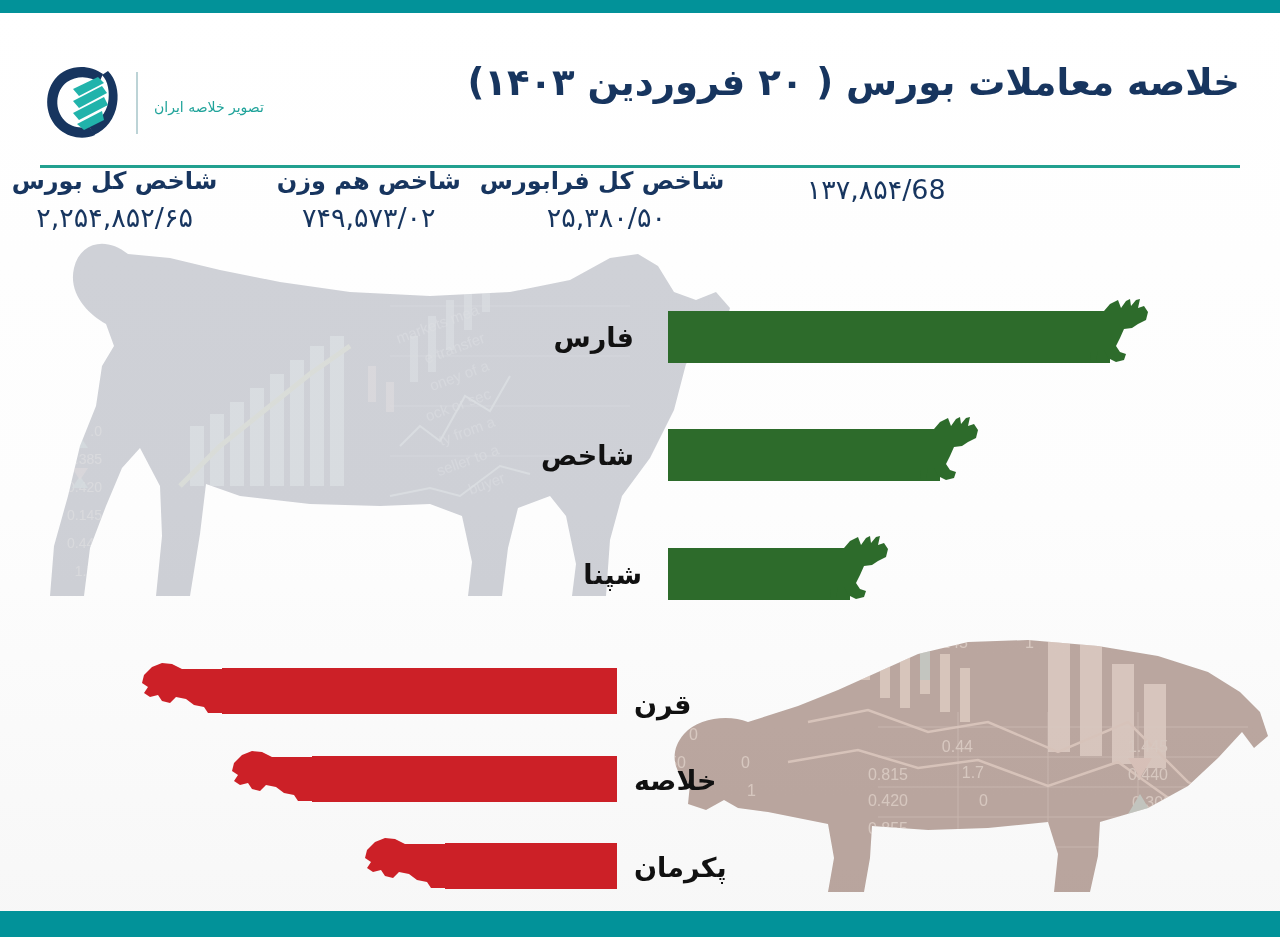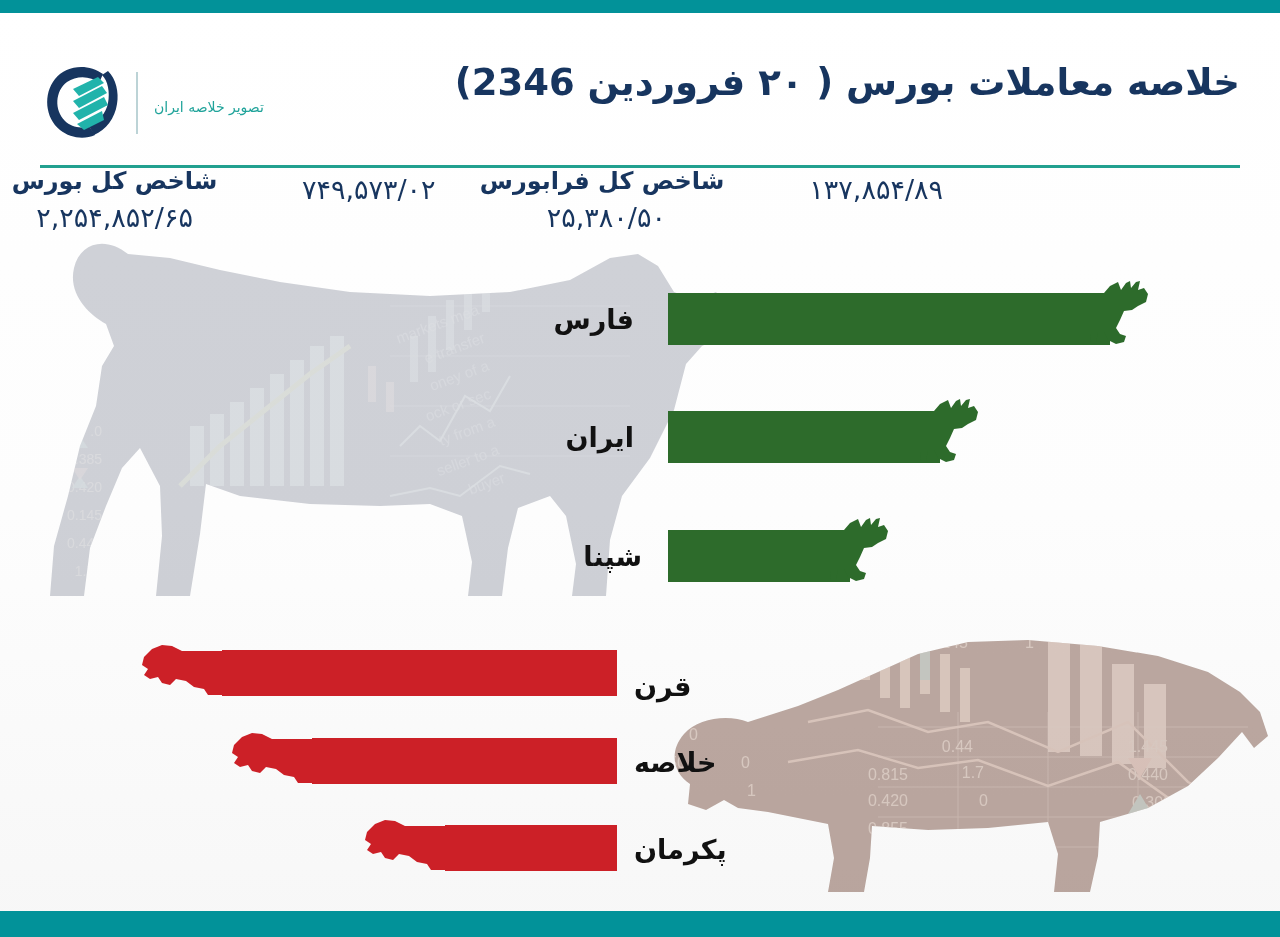--- a/index.html
+++ b/index.html
@@ -94,21 +94,21 @@
   .wm{position:absolute;pointer-events:none;}
   .wm-bull{
     left:10px;top:196px;width:730px;height:420px;opacity:0.22;
   }
   .wm-bear{
     left:628px;top:572px;width:660px;height:345px;opacity:0.40;
   }
 
   
   .chart{
-    position:absolute;left:0;top:252px;width:1028px;height:630px;
+    position:absolute;left:0;top:270px;width:1028px;height:630px;
   }
   .row{
     position:absolute;height:74px;
   }
 
   .bar-green{
     position:absolute;background:#2d6b2b;height:52px;top:11px;
   }
   .bar-red{
     position:absolute;background:#cc2027;height:46px;top:13px;
@@ -304,21 +304,21 @@
             <path d="M500 262 l12 20 l12 -20 z" fill="#ffb8a0"></path>
             <path d="M500 296 l12 20 l12 -20 z" fill="#ffb8a0"></path>
           </g>
         </g>
       </g>
     </svg>
   </div>
 
   <div class="header">
 
-    <div class="title">خلاصه معاملات بورس  ( ۲۰ فروردین 2346)</div>
+    <div class="title">خلاصه معاملات بورس  ( ۲۰ فروردین ۱۴۰۳)</div>
 
     <div class="logo">
       <div class="logo-mark">
         <svg viewBox="0 0 78 82" width="78" height="82" xmlns="http://www.w3.org/2000/svg">
           <path d="M61 12 C46 1 24 3 13 17 C1 32 3 56 18 68 C28 76 42 78 53 73
                    L47 64 C39 67 29 65 23 59 C12 48 13 29 25 20 C35 13 49 14 57 21 Z" fill="#17355f"></path>
           <path d="M66 9 C74 17 77 30 75 42 C73 56 64 68 52 73 L47 64
                    C57 60 64 51 66 41 C68 30 66 19 60 13 Z" fill="#17355f"></path>
           <g fill="#21b3ab">
             <path d="M31 27 L56 15 L62 21 L37 34 Z"></path>
@@ -338,30 +338,31 @@
   </div>
 
   <div class="indices">
 
     <div class="idx idx0">
       <div class="idx-label">شاخص کل بورس</div>
       <div class="idx-value">۲,۲۵۴,۸۵۲/۶۵</div>
     </div>
 
     <div class="idx idx1">
+      <div class="idx-label">شاخص هم وزن</div>
       <div class="idx-value">۷۴۹,۵۷۳/۰۲</div>
     </div>
 
     <div class="idx idx2">
       <div class="idx-label">شاخص کل فرابورس</div>
       <div class="idx-value">۲۵,۳۸۰/۵۰</div>
     </div>
 
     <div class="idx idx3">
-      <div class="idx-value">۱۳۷,۸۵۴/۸۹</div>
+      <div class="idx-value">۱۳۷,۸۵۴/68</div>
     </div>
   </div>
 
   <div class="chart">
 
     <div class="row" style="left:0;top:30px;width:1280px;">
       <div class="bar-green" style="left:668px;width:442px;"></div>
       <div class="bull-icon" style="left:1064px;">
         <svg viewBox="0 0 86 78" width="86" height="78" xmlns="http://www.w3.org/2000/svg">
           <path d="M0 13 L40 13 L46 6 L54 2 L57 10 L62 3 L66 1 L67 8 L72 2 L76 1
@@ -376,21 +377,21 @@
     <div class="row" style="left:0;top:148px;width:1280px;">
       <div class="bar-green" style="left:668px;width:272px;"></div>
       <div class="bull-icon" style="left:894px;">
         <svg viewBox="0 0 86 78" width="86" height="78" xmlns="http://www.w3.org/2000/svg">
           <path d="M0 13 L40 13 L46 6 L54 2 L57 10 L62 3 L66 1 L67 8 L72 2 L76 1
                    L74 10 L80 8 L84 14 L82 22 L74 26 L68 30 L60 31 L56 40 L52 48
                    L56 54 L62 56 L60 62 L52 64 L44 60 L40 52 L34 52
                    L32 63 L26 63 L27 54 L18 54 L0 54 Z" fill="#2d6b2b"></path>
         </svg>
       </div>
-      <div class="row-label green-lbl" style="right:646px;">ایران</div>
+      <div class="row-label green-lbl" style="right:646px;">شاخص</div>
     </div>
 
     <div class="row" style="left:0;top:267px;width:1280px;padding-left:8px;">
       <div class="bar-green" style="left:668px;width:182px;"></div>
       <div class="bull-icon" style="left:804px;">
         <svg viewBox="0 0 86 78" width="86" height="78" xmlns="http://www.w3.org/2000/svg">
           <path d="M0 13 L40 13 L46 6 L54 2 L57 10 L62 3 L66 1 L67 8 L72 2 L76 1
                    L74 10 L80 8 L84 14 L82 22 L74 26 L68 30 L60 31 L56 40 L52 48
                    L56 54 L62 56 L60 62 L52 64 L44 60 L40 52 L34 52
                    L32 63 L26 63 L27 54 L18 54 L0 54 Z" fill="#2d6b2b"></path>

